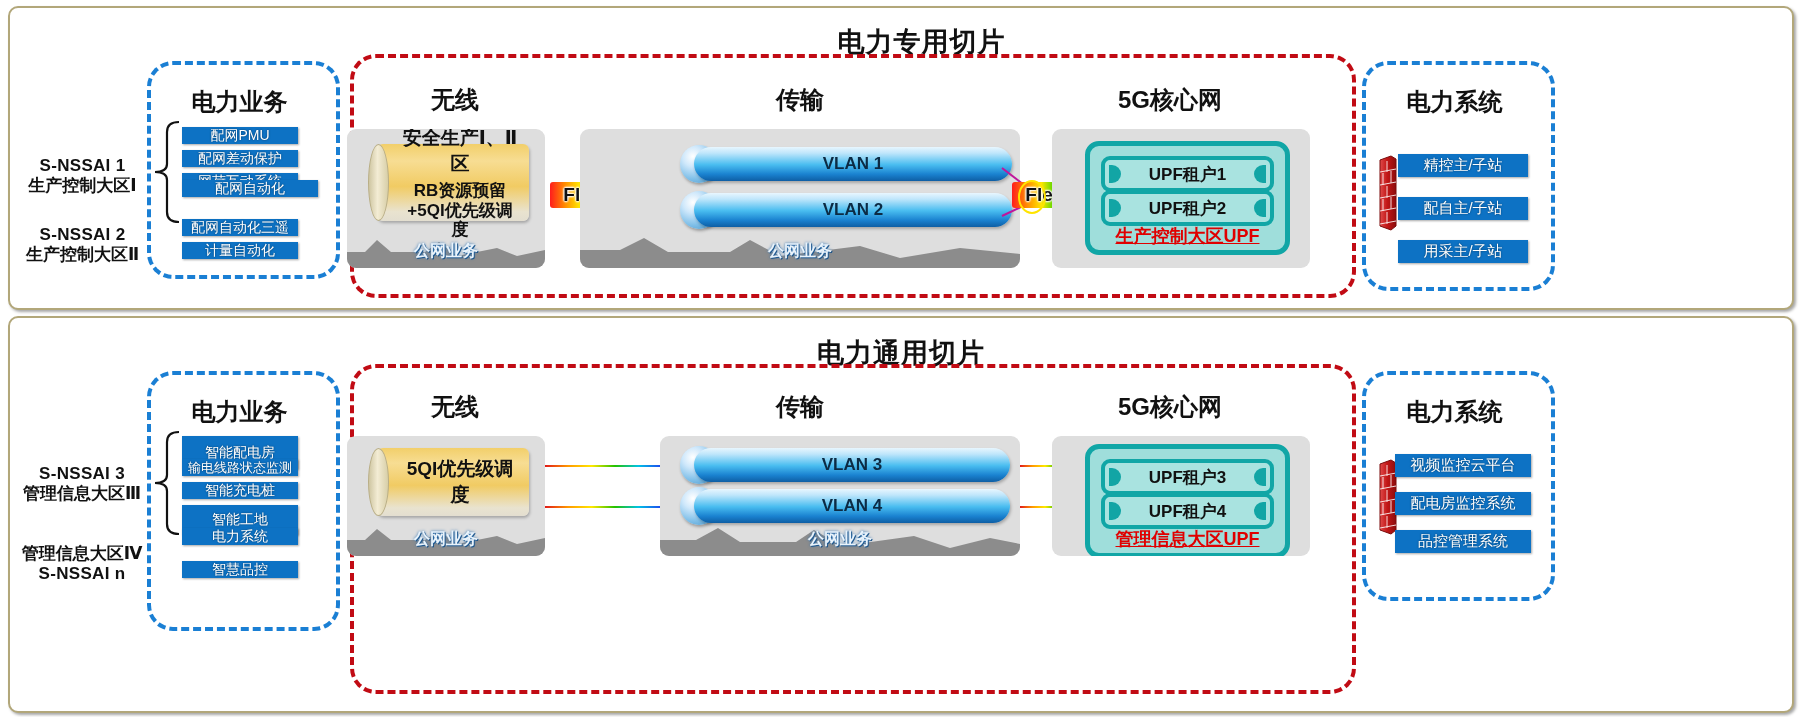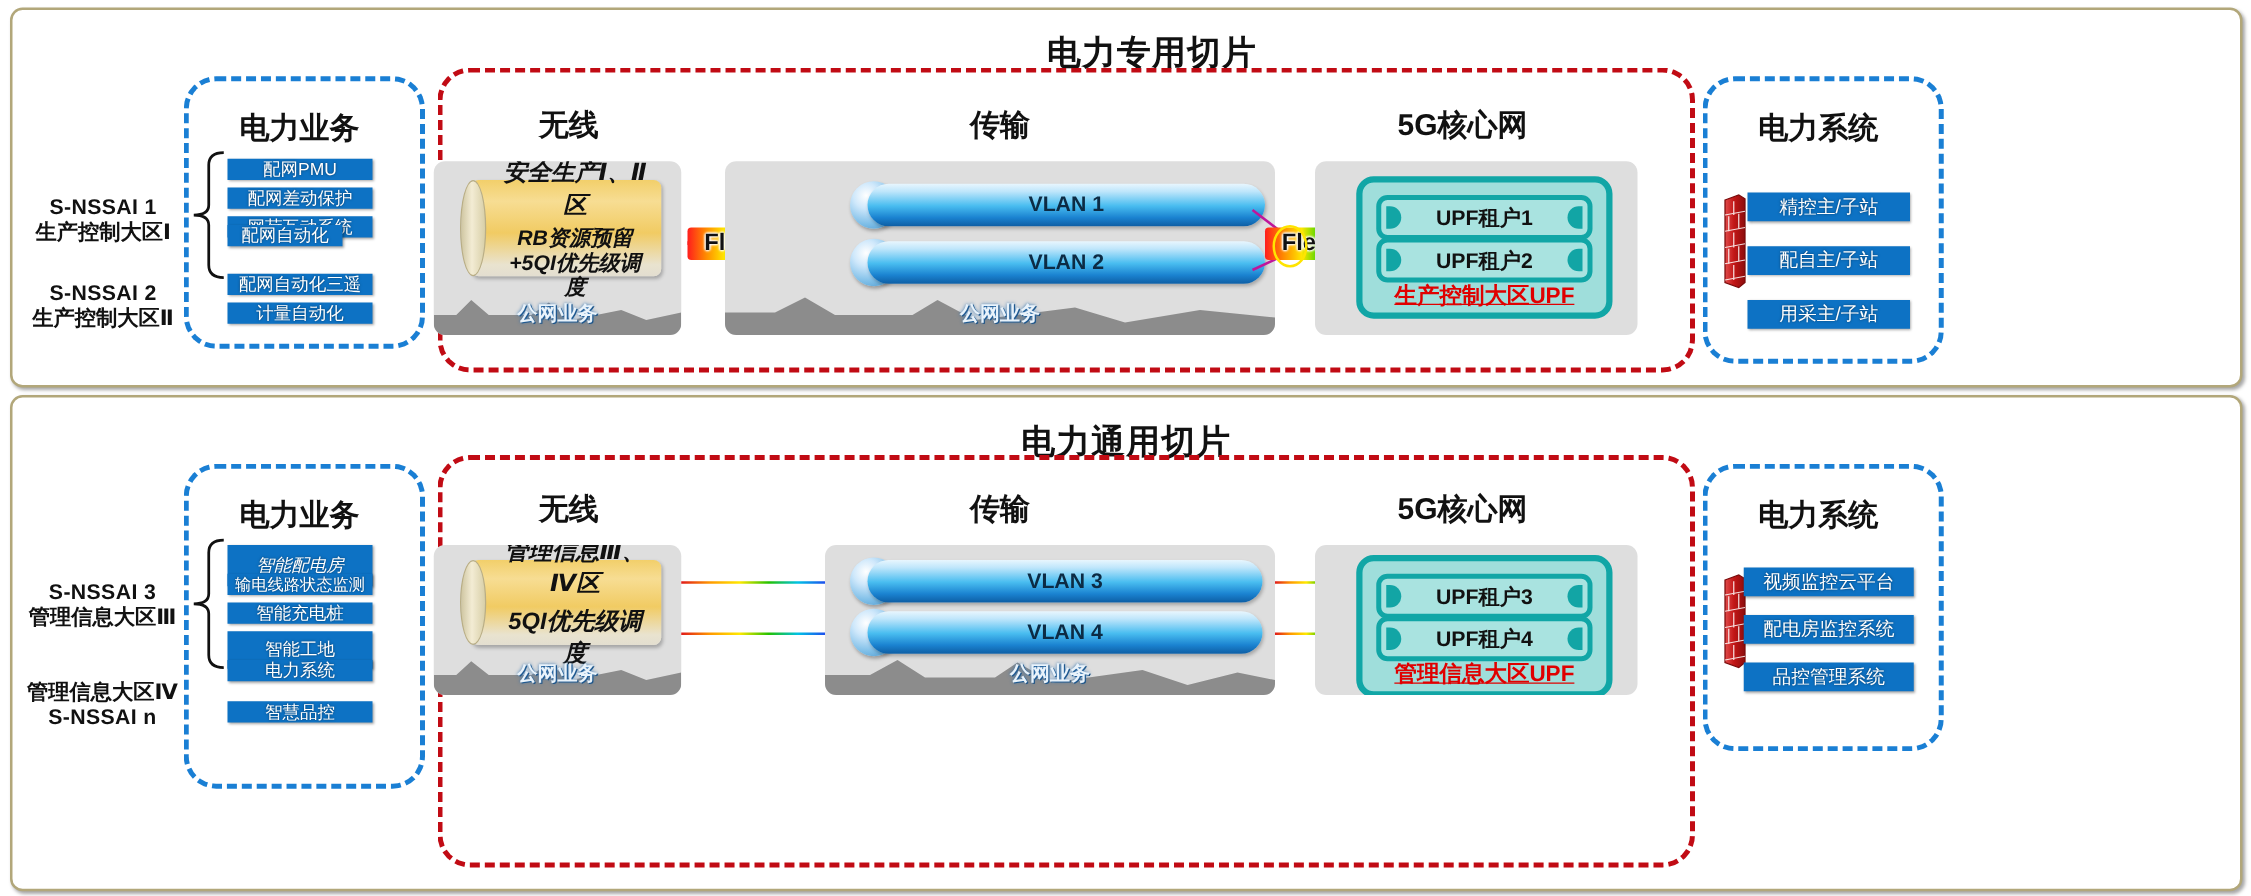--- a/index.html
+++ b/index.html
@@ -47,21 +47,21 @@
   
   .band{position:absolute;left:0;right:0;bottom:0;height:42px;overflow:hidden;}
   .band .mount{position:absolute;left:0;bottom:0;width:100%;height:42px;}
   .band .bandlabel{position:absolute;left:0;right:0;bottom:6px;text-align:center;
                    font-size:16px;color:#e9f3fb;font-weight:bold;
                    text-shadow:0 0 3px #2b6fb0,1px 1px 0 #1b4f80;}
 
   
   .cyl{position:absolute;border-radius:6px;
        background:linear-gradient(180deg,#f2cf6a 0%,#f7dd93 22%,#f1cb63 55%,#e9e3cf 88%,#e3ded0 100%);
-       box-shadow:1px 2px 3px rgba(0,0,0,.25);font-style:italic;}
+       box-shadow:1px 2px 3px rgba(0,0,0,.25);}
   .cyl .lid{position:absolute;left:-9px;top:0;bottom:0;width:19px;border-radius:50%/50%;
             background:linear-gradient(90deg,#cfc6a2,#f3ecd4 45%,#d8cfa8);
             border:1px solid #b9ae86;}
   .cyl .txt{position:absolute;left:22px;right:8px;top:0;bottom:0;
             display:flex;flex-direction:column;align-items:center;justify-content:center;gap:4px;}
   .cyl .t1{font-size:19px;font-weight:bold;color:#111;text-align:center;}
   .cyl .t2{font-size:17px;font-weight:bold;color:#111;text-align:center;line-height:1.15;}
 
   
   .pipe{position:absolute;height:34px;border-radius:17px;
@@ -107,21 +107,21 @@
 
   <div class="panel" id="panel-top">
     <div class="panel-title">电力专用切片</div>
 
     <div class="dash dash-blue" style="left:137px;top:53px;width:185px;height:210px;"></div>
     <div class="group-title" style="left:137px;width:185px;top:78px;">电力业务</div>
 
     <div class="chip" style="left:172px;top:119px;width:116px;height:17px;">配网PMU</div>
     <div class="chip" style="left:172px;top:142px;width:116px;height:17px;">配网差动保护</div>
     <div class="chip" style="left:172px;top:165px;width:116px;height:17px;">网荷互动系统</div>
-    <div class="chip" style="left:172px;top:172px;width:92px;height:17px;">配网自动化</div>
+    <div class="chip" style="left:172px;top:172px;width:136px;height:17px;">配网自动化</div>
     <div class="chip" style="left:172px;top:211px;width:116px;height:17px;">配网自动化三遥</div>
     <div class="chip" style="left:172px;top:234px;width:116px;height:17px;">计量自动化</div>
 
     <svg class="brace" style="left:143px;top:112px;width:28px;height:104px;" viewBox="0 0 28 104">
       <path d="M26 2 Q14 2 14 12 L14 44 Q14 52 2 52 Q14 52 14 60 L14 92 Q14 102 26 102" fill="none" stroke="#111" stroke-width="2.2"></path>
     </svg>
 
     <div class="nssai" style="left:10px;top:148px;width:125px;">
       <div class="l1">S-NSSAI 1</div>
       <div class="l2 nowrap">生产控制大区Ⅰ</div>
@@ -237,21 +237,21 @@
     <div class="chip" style="left:1388px;top:189px;width:130px;height:23px;font-size:15px;">配自主/子站</div>
     <div class="chip" style="left:1388px;top:232px;width:130px;height:23px;font-size:15px;">用采主/子站</div>
   </div>
 
   <div class="panel" id="panel-bottom">
     <div class="panel-title">电力通用切片</div>
 
     <div class="dash dash-blue" style="left:137px;top:53px;width:185px;height:252px;"></div>
     <div class="group-title" style="left:137px;width:185px;top:78px;">电力业务</div>
 
-    <div class="chip" style="left:172px;top:118px;width:116px;height:33px;font-style:italic;">智能配电房</div>
+    <div class="chip" style="left:172px;top:118px;width:116px;height:33px;">智能配电房</div>
     <div class="chip" style="left:172px;top:141px;width:116px;height:17px;font-size:13px;">输电线路状态监测</div>
     <div class="chip" style="left:172px;top:164px;width:116px;height:17px;">智能充电桩</div>
     <div class="chip" style="left:172px;top:187px;width:116px;height:30px;">智能工地</div>
     <div class="chip" style="left:172px;top:210px;width:116px;height:17px;">电力系统</div>
     <div class="chip" style="left:172px;top:243px;width:116px;height:17px;">智慧品控</div>
 
     <svg class="brace" style="left:143px;top:112px;width:28px;height:106px;" viewBox="0 0 28 106">
       <path d="M26 2 Q14 2 14 12 L14 45 Q14 53 2 53 Q14 53 14 61 L14 94 Q14 104 26 104" fill="none" stroke="#111" stroke-width="2.2"></path>
     </svg>
 
@@ -267,21 +267,20 @@
     <div class="dash dash-red" style="left:340px;top:46px;width:998px;height:322px;"></div>
 
     <div class="col-title" style="left:345px;top:73px;width:200px;">无线</div>
     <div class="col-title" style="left:690px;top:73px;width:200px;">传输</div>
     <div class="col-title" style="left:1060px;top:73px;width:200px;">5G核心网</div>
 
     <div class="card" style="left:337px;top:118px;width:198px;height:120px;">
       <div class="cyl" style="left:30px;top:12px;width:152px;height:68px;">
         <div class="lid"></div>
         <div class="txt">
-          <div class="t1">管理信息Ⅲ、Ⅳ区</div>
           <div class="t1">5QI优先级调度</div>
         </div>
       </div>
       <div class="band" style="height:38px;">
         <svg class="mount" style="height:38px;" viewBox="0 0 198 38" preserveAspectRatio="none">
           <polygon points="0,38 0,22 18,22 30,11 44,22 78,22 92,13 110,26 150,18 170,26 198,20 198,38" fill="#8c8c8c"></polygon>
         </svg>
         <div class="bandlabel">公网业务</div>
       </div>
     </div>

